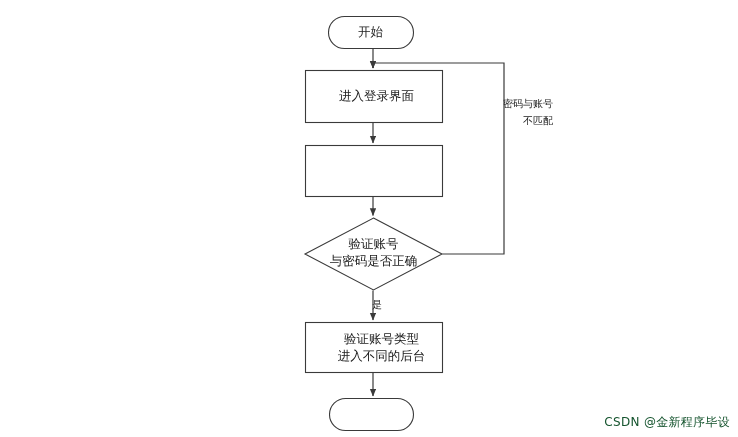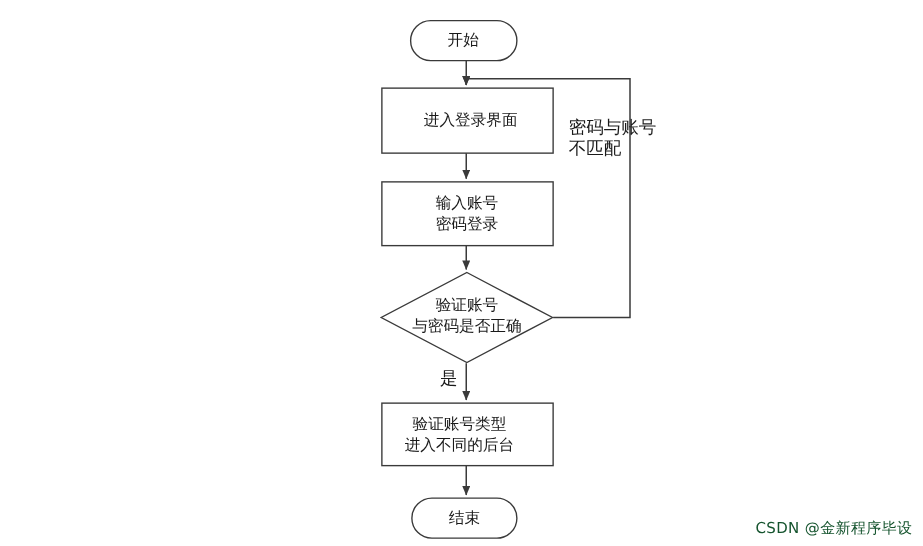--- a/index.html
+++ b/index.html
@@ -31,43 +31,43 @@
     text-align: center;
     color: #1a1a1a;
     font-size: 12.5px;
     line-height: 17px;
     white-space: pre-line;
     pointer-events: none;
     font-family: "DejaVu Sans", "Liberation Sans", sans-serif;
   }
   .edge-label {
     position: absolute;
-    text-align: left;
+    text-align: right;
     color: #1a1a1a;
-    font-size: 14px;
+    font-size: 10px;
     line-height: 17px;
     white-space: pre-line;
-    font-family: Liberation Mono, monospace;
+    font-family: Liberation Sans, sans-serif;
   }
   #watermark {
     position: absolute;
     right: 8px;
     bottom: 6px;
     color: #14532d;
     font-size: 12px;
     letter-spacing: 0.3px;
     font-family: "DejaVu Sans", "Liberation Sans", sans-serif;
     white-space: nowrap;
   }
   
   #label-start      { left: 328px; top: 23px;  width: 85px; }
   #label-process-1  { left: 308px; top: 87px;  width: 137px; }
   #label-process-2  { left: 305px; top: 153px; width: 137px; }
   #label-decision   { left: 296px; top: 237px; width: 155px; font-family: Liberation Mono, monospace; }
-  #label-process-3  { left: 299px; top: 330px; width: 137px; }
+  #label-process-3  { left: 313px; top: 330px; width: 137px; }
   #label-end        { left: 329px; top: 405px; width: 85px; }
   #label-yes        { left: 352px; top: 296px; width: 30px; }
   #label-mismatch   { left: 455px; top: 95px;  width: 98px; }
 </style>
 </head>
 <body>
 
 <div id="flowchart-canvas">
 
   <svg id="flow-svg" viewBox="0 0 738 437" xmlns="http://www.w3.org/2000/svg">
@@ -99,30 +99,27 @@
 
     <line x1="373" y1="372.5" x2="373" y2="396" stroke="#3a3a3a" stroke-width="1.2" marker-end="url(#arrowhead)"></line>
 
     <path d="M442.5,254 L504,254 L504,63 L373,63 L373,68" fill="none" stroke="#3a3a3a" stroke-width="1.2" marker-end="url(#arrowhead)"></path>
   </svg>
 
   <div class="node-label" id="label-start">开始</div>
 
   <div class="node-label" id="label-process-1">进入登录界面</div>
 
-  <div class="node-label" id="label-process-2">输入账号
-密码登录</div>
 
   <div class="node-label" id="label-decision">验证账号
 与密码是否正确</div>
 
   <div class="node-label" id="label-process-3">验证账号类型
 进入不同的后台</div>
 
-  <div class="node-label" id="label-end">结束</div>
 
   <div class="edge-label" id="label-yes">是</div>
 
   <div class="edge-label" id="label-mismatch">密码与账号
 不匹配</div>
 
   <div id="watermark">CSDN @金新程序毕设</div>
 
 </div>
 

